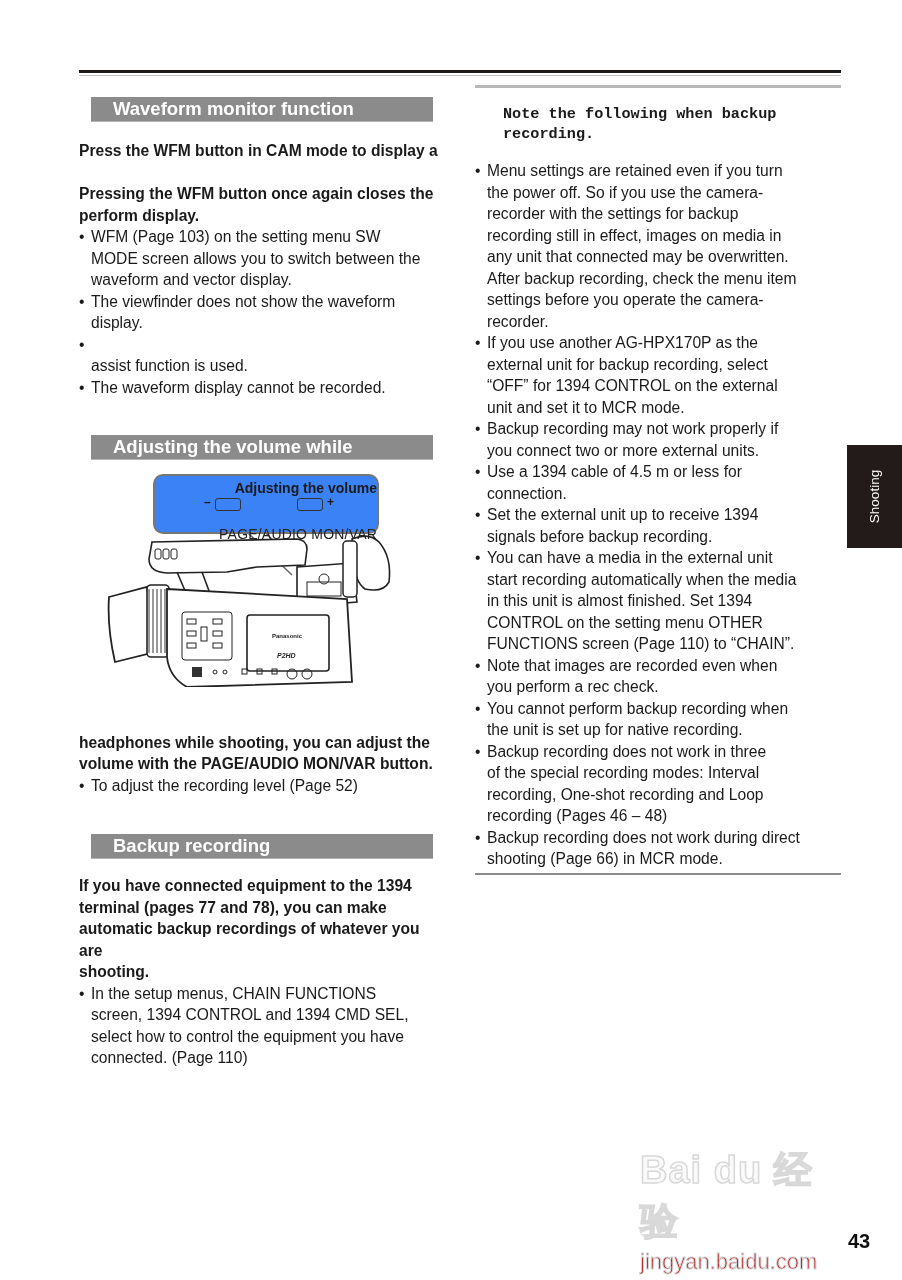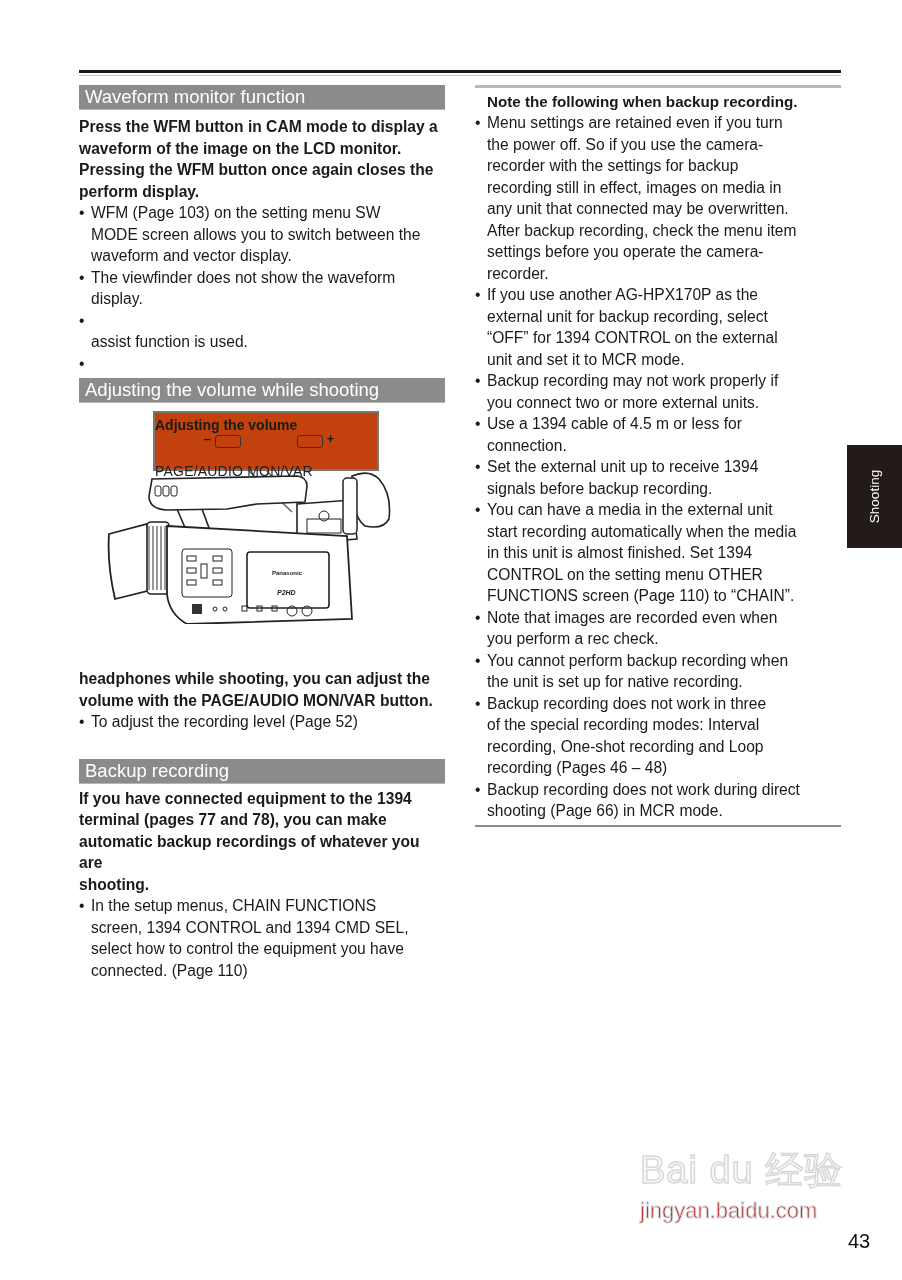--- a/index.html
+++ b/index.html
@@ -8,92 +8,92 @@
       font-family: "Liberation Sans", sans-serif; color: #1a1a1a;
     }
     .top-rule-dark { position: absolute; left: 79px; top: 70px; width: 762px; height: 3px; background: #1e1a18; }
     .top-rule-light { position: absolute; left: 79px; top: 75px; width: 762px; height: 1px; background: #c8c4c2; }
 
     .col { position: absolute; top: 85px; }
     .col-left { left: 79px; width: 366px; }
     .col-right { left: 475px; width: 366px; }
 
     .section-head {
-      background: #8b8b8b; color: #ffffff; font-weight: normal; font-size: 18.5px;
-      height: 24px; line-height: 24px; padding-left: 6px; margin: 0;
+      background: #8b8b8b; color: #ffffff; font-weight: bold; font-size: 18.5px;
+      height: 24px; line-height: 24px; padding-left: 22px; margin: 12px;
       border-bottom: 1px solid #b5b5b5;
     }
     p.body { margin: 0; font-size: 15.6px; line-height: 21.5px; font-weight: bold; }
     ul.bullets { list-style: none; margin: 0; padding: 0; }
     ul.bullets li { position: relative; padding-left: 12px; font-size: 15.6px; line-height: 21.5px; }
     ul.bullets li .dot { position: absolute; left: 0; top: 0; }
 
     .gap-s { height: 6px; }
     .gap-m { height: 18px; }
 
     
     .illus { position: relative; width: 366px; height: 218px; margin-top: 6px; }
     .callout {
       position: absolute; left: 74px; top: 2px; width: 222px; height: 56px;
-      border: 2px solid #777; border-radius: 0; background: #c2410c; text-align: left;
+      border: 2px solid #777; border-radius: 10px; background: #3b82f6; text-align: right;
     }
     .callout-title { font-weight: bold; font-size: 14px; margin-top: 4px; }
     .callout-btns { position: relative; height: 14px; margin-top: 2px; }
     .cb { position: absolute; top: 0; width: 24px; height: 11px; border: 1.5px solid #333; border-radius: 3px; }
     .cb.minus { left: 60px; } .cb.plus { left: 142px; }
     .sign { position: absolute; top: -3px; font-size: 12px; font-weight: bold; }
     .sign.minus { left: 49px; } .sign.plus { left: 172px; }
     .callout-label { font-size: 14px; color: #222; margin-top: 14px; letter-spacing: 0.2px; }
     .camera-svg { position: absolute; left: 28px; top: 55px; }
 
     
     .note-rule { height: 3px; background: #b8b8b8; margin-bottom: 4px; }
-    .note-title { font-weight: bold; font-size: 15.2px; line-height: 20px; padding-left: 12px; margin: 0; }
+    .note-title { font-weight: bold; font-size: 15.2px; line-height: 20px; padding-left: 12px; margin: 16px; font-family: Liberation Mono, monospace; }
     .right-list { padding-left: 12px; }
     .bottom-rule { height: 2px; background: #8c8c8c; margin-top: 3px; }
 
     
     .side-tab {
       position: absolute; left: 847px; top: 445px; width: 55px; height: 103px; background: #231b19;
       color: #fff; display: flex; align-items: center; justify-content: center;
     }
     .side-tab span { transform: rotate(-90deg); font-size: 13.5px; white-space: nowrap; }
 
-    .page-num { position: absolute; left: 848px; top: 1230px; font-size: 20px; font-weight: normal; color: #111; }
+    .page-num { position: absolute; left: 848px; top: 1230px; font-size: 20px; font-weight: bold; color: #111; }
 
     .watermark { position: absolute; left: 640px; top: 1145px; width: 210px; height: 100px; color: #e2e2e2; }
-    .wm-logo { font-size: 38px; font-weight: normal; letter-spacing: 1px; color: #e6e6e6;
+    .wm-logo { font-size: 38px; font-weight: bold; letter-spacing: 1px; color: #e6e6e6;
       -webkit-text-stroke: 1.5px #d8d8d8; color: #fafafa; }
     .wm-url { font-size: 22px; color: #b91c1c; -webkit-text-stroke: 1px #d6d6d6; margin-top: 2px; }
   </style>
 </head>
 <body>
 
 <div class="top-rule-dark"></div>
 <div class="top-rule-light"></div>
 
 <div class="col col-left">
 
   <h2 class="section-head">Waveform monitor function</h2>
   <div class="gap-s"></div>
   <p class="body">
     <span>Press the WFM button in CAM mode to display a</span><br>
-    <span>waveform of the image on the LCD monitor.</span><br>
+    <br>
     <span>Pressing the WFM button once again closes the</span><br>
     <span>perform display.</span>
   </p>
   <ul class="bullets">
     <li><span class="dot">•</span>
       <span>WFM (Page 103) on the setting menu SW</span><br><span>MODE screen allows you to switch between the</span><br><span>waveform and vector display.</span></li>
     <li><span class="dot">•</span>
       <span>The viewfinder does not show the waveform</span><br><span>display.</span></li>
     <li><span class="dot">•</span>
       <br><span>assist function is used.</span></li>
     <li><span class="dot">•</span>
-      </li>
+      <span>The waveform display cannot be recorded.</span></li>
   </ul>
 
   <div class="gap-m" style="height:25px"></div>
   <h2 class="section-head">Adjusting the volume while shooting</h2>
 
   <div class="illus">
     <svg class="camera-svg" width="305" height="160" viewBox="0 0 305 160">
 
       <path d="M140 5 L185 48 M158 5 L196 45" stroke="#666" stroke-width="1.5" fill="none"></path>
 

